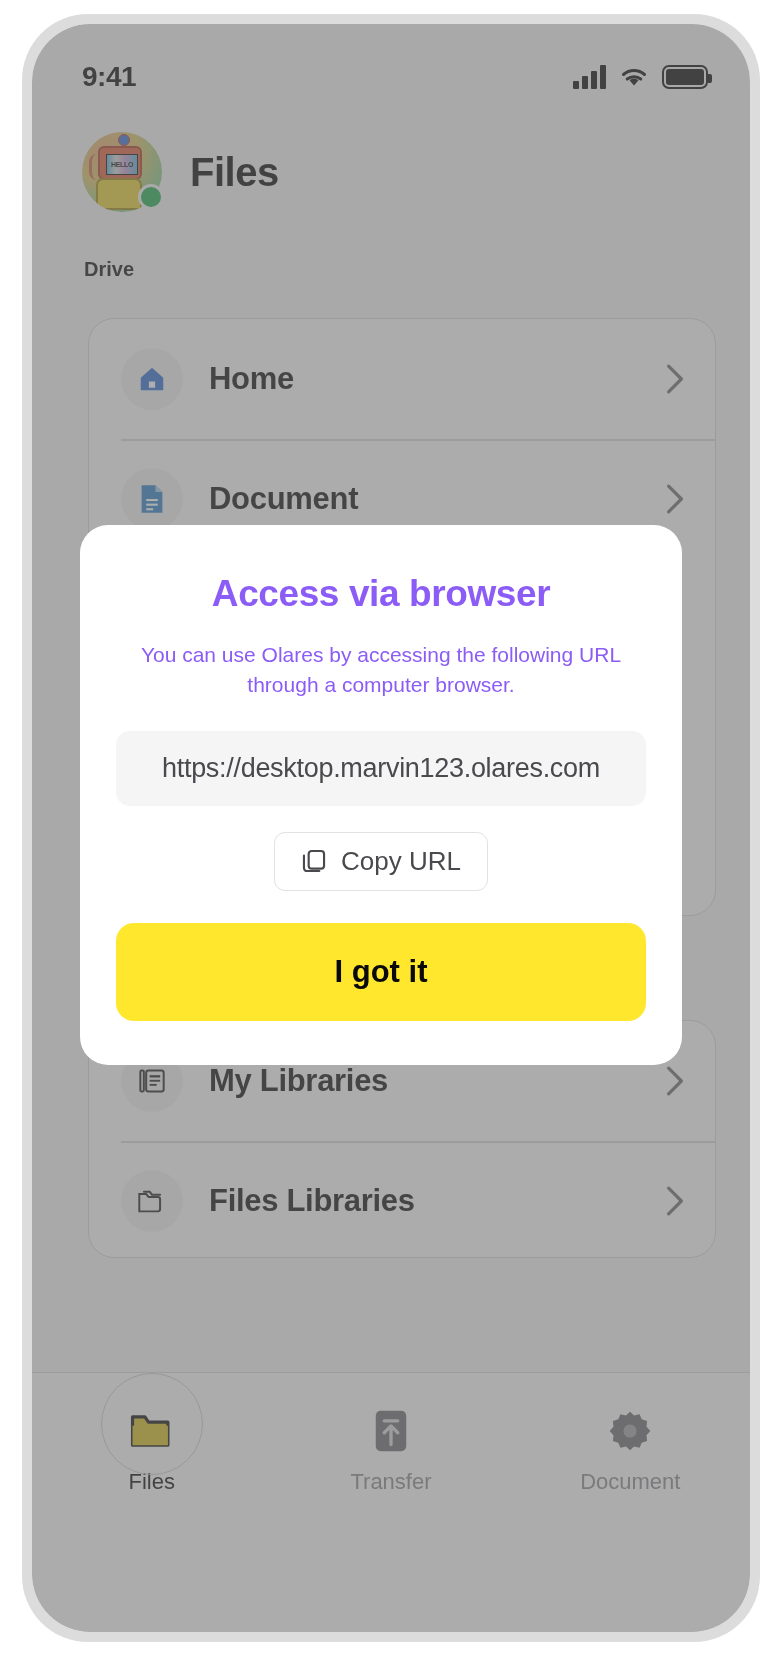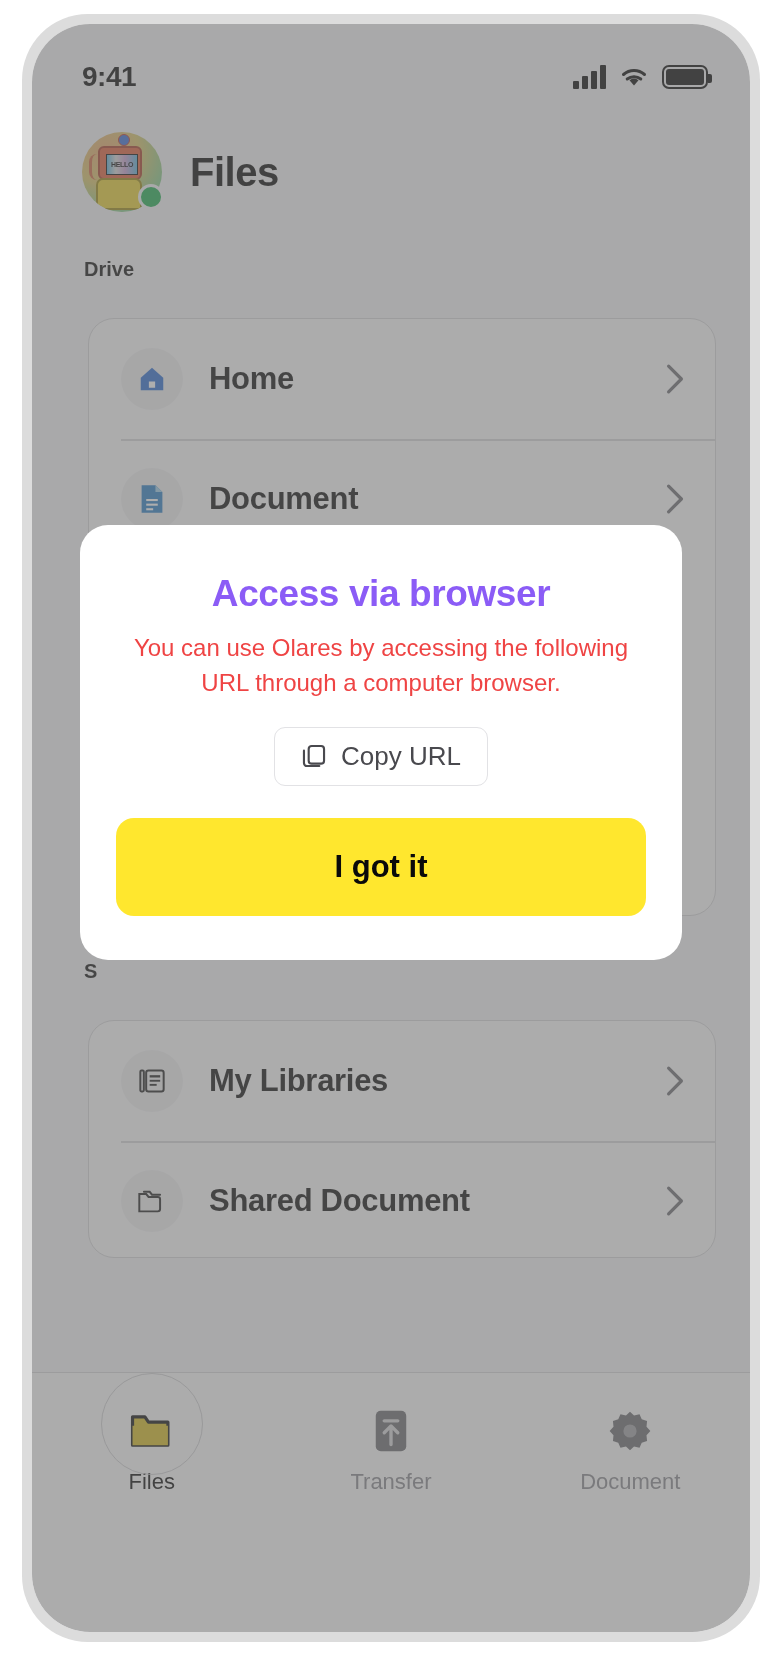--- a/index.html
+++ b/index.html
@@ -199,23 +199,23 @@
     border-radius: 28px;
     z-index: 60;
     padding: 48px 36px 44px;
     text-align: center;
   }
   .modal-title {
     font-size: 37px; font-weight: 700; color: #8b5cf6;
     letter-spacing: -0.4px;
   }
   .modal-desc {
-    margin-top: 16px;
-    font-size: 24px; line-height: 1.45;
-    color: #ef4444;
+    margin-top: 25px;
+    font-size: 21px; line-height: 1.45;
+    color: #8b5cf6;
   }
   .url-box {
     margin-top: 30px;
     background: #f5f5f6;
     border-radius: 14px;
     padding: 22px 16px;
     font-size: 27px; color: #49494e;
     letter-spacing: -0.3px;
     overflow: hidden; white-space: nowrap;
   }
@@ -337,21 +337,21 @@
           </svg>
         </div>
 
         <div class="row">
           <div class="row-icon">
             <svg width="30" height="28" viewBox="0 0 26 24">
               <path d="M2 6 h6 l2 2.5 h8 a2 2 0 0 1 2 2 V19 a2 2 0 0 1 -2 2 H2 Z" fill="none" stroke="#222" stroke-width="1.7"></path>
               <path d="M6 4 h5 l2 2.5 h7" fill="none" stroke="#222" stroke-width="1.7" stroke-linecap="round"></path>
             </svg>
           </div>
-          <div class="row-label">Shared Document</div>
+          <div class="row-label">Files Libraries</div>
           <svg class="chev" width="20" height="32" viewBox="0 0 12 20">
             <path d="M2 2 L10 10 L2 18" stroke="currentColor" stroke-width="2" fill="none" stroke-linecap="round" stroke-linejoin="round"></path>
           </svg>
         </div>
       </div>
 
       <div class="tab-bar">
 
         <div class="tab active">
           <div class="tab-icon">
@@ -385,20 +385,21 @@
           <div class="tab-label">Document</div>
         </div>
       </div>
     </div>
 
     <div class="dim-layer"></div>
 
     <div class="modal">
       <div class="modal-title">Access via browser</div>
       <div class="modal-desc">You can use Olares by accessing the following URL through a computer browser.</div>
+      <div class="url-box">https://desktop.marvin123.olares.com</div>
       <button class="copy-btn">
         <svg width="26" height="26" viewBox="0 0 22 22">
           <rect x="6.5" y="2.5" width="13" height="15" rx="2.5" fill="none" stroke="#49494e" stroke-width="1.8"></rect>
           <path d="M15.5 19.5 H5 a2.5 2.5 0 0 1 -2.5 -2.5 V6.5" fill="none" stroke="#49494e" stroke-width="1.8" stroke-linecap="round"></path>
         </svg>
         <span>Copy URL</span>
       </button>
       <button class="primary-btn">I got it</button>
     </div>
 

